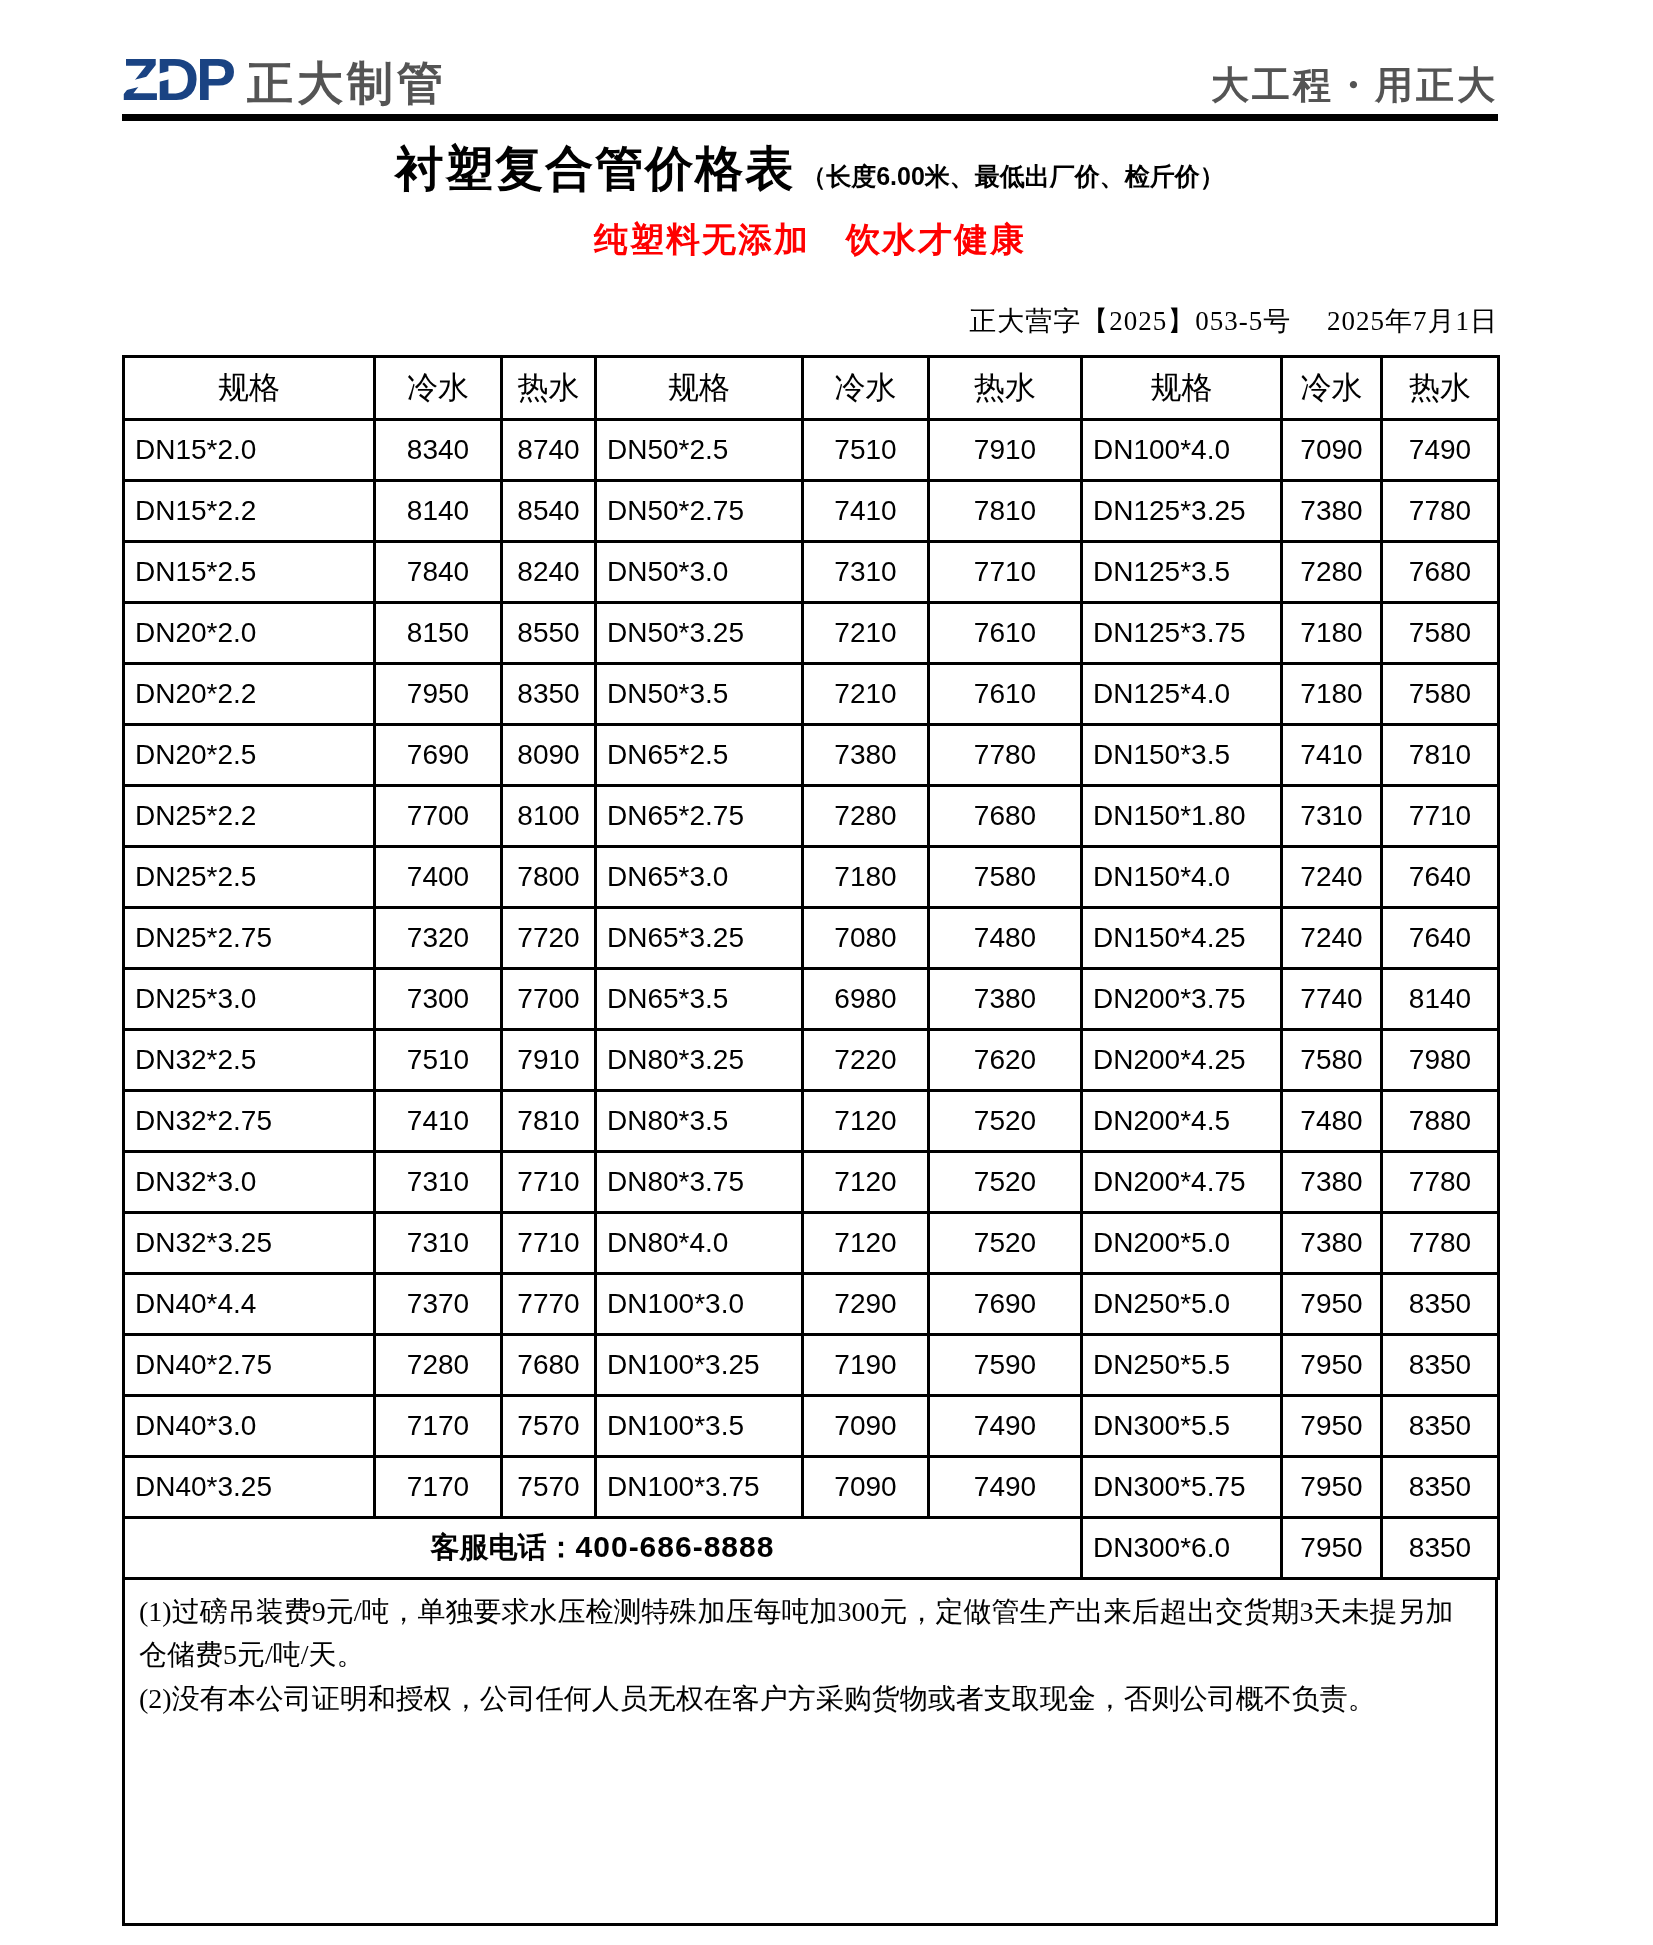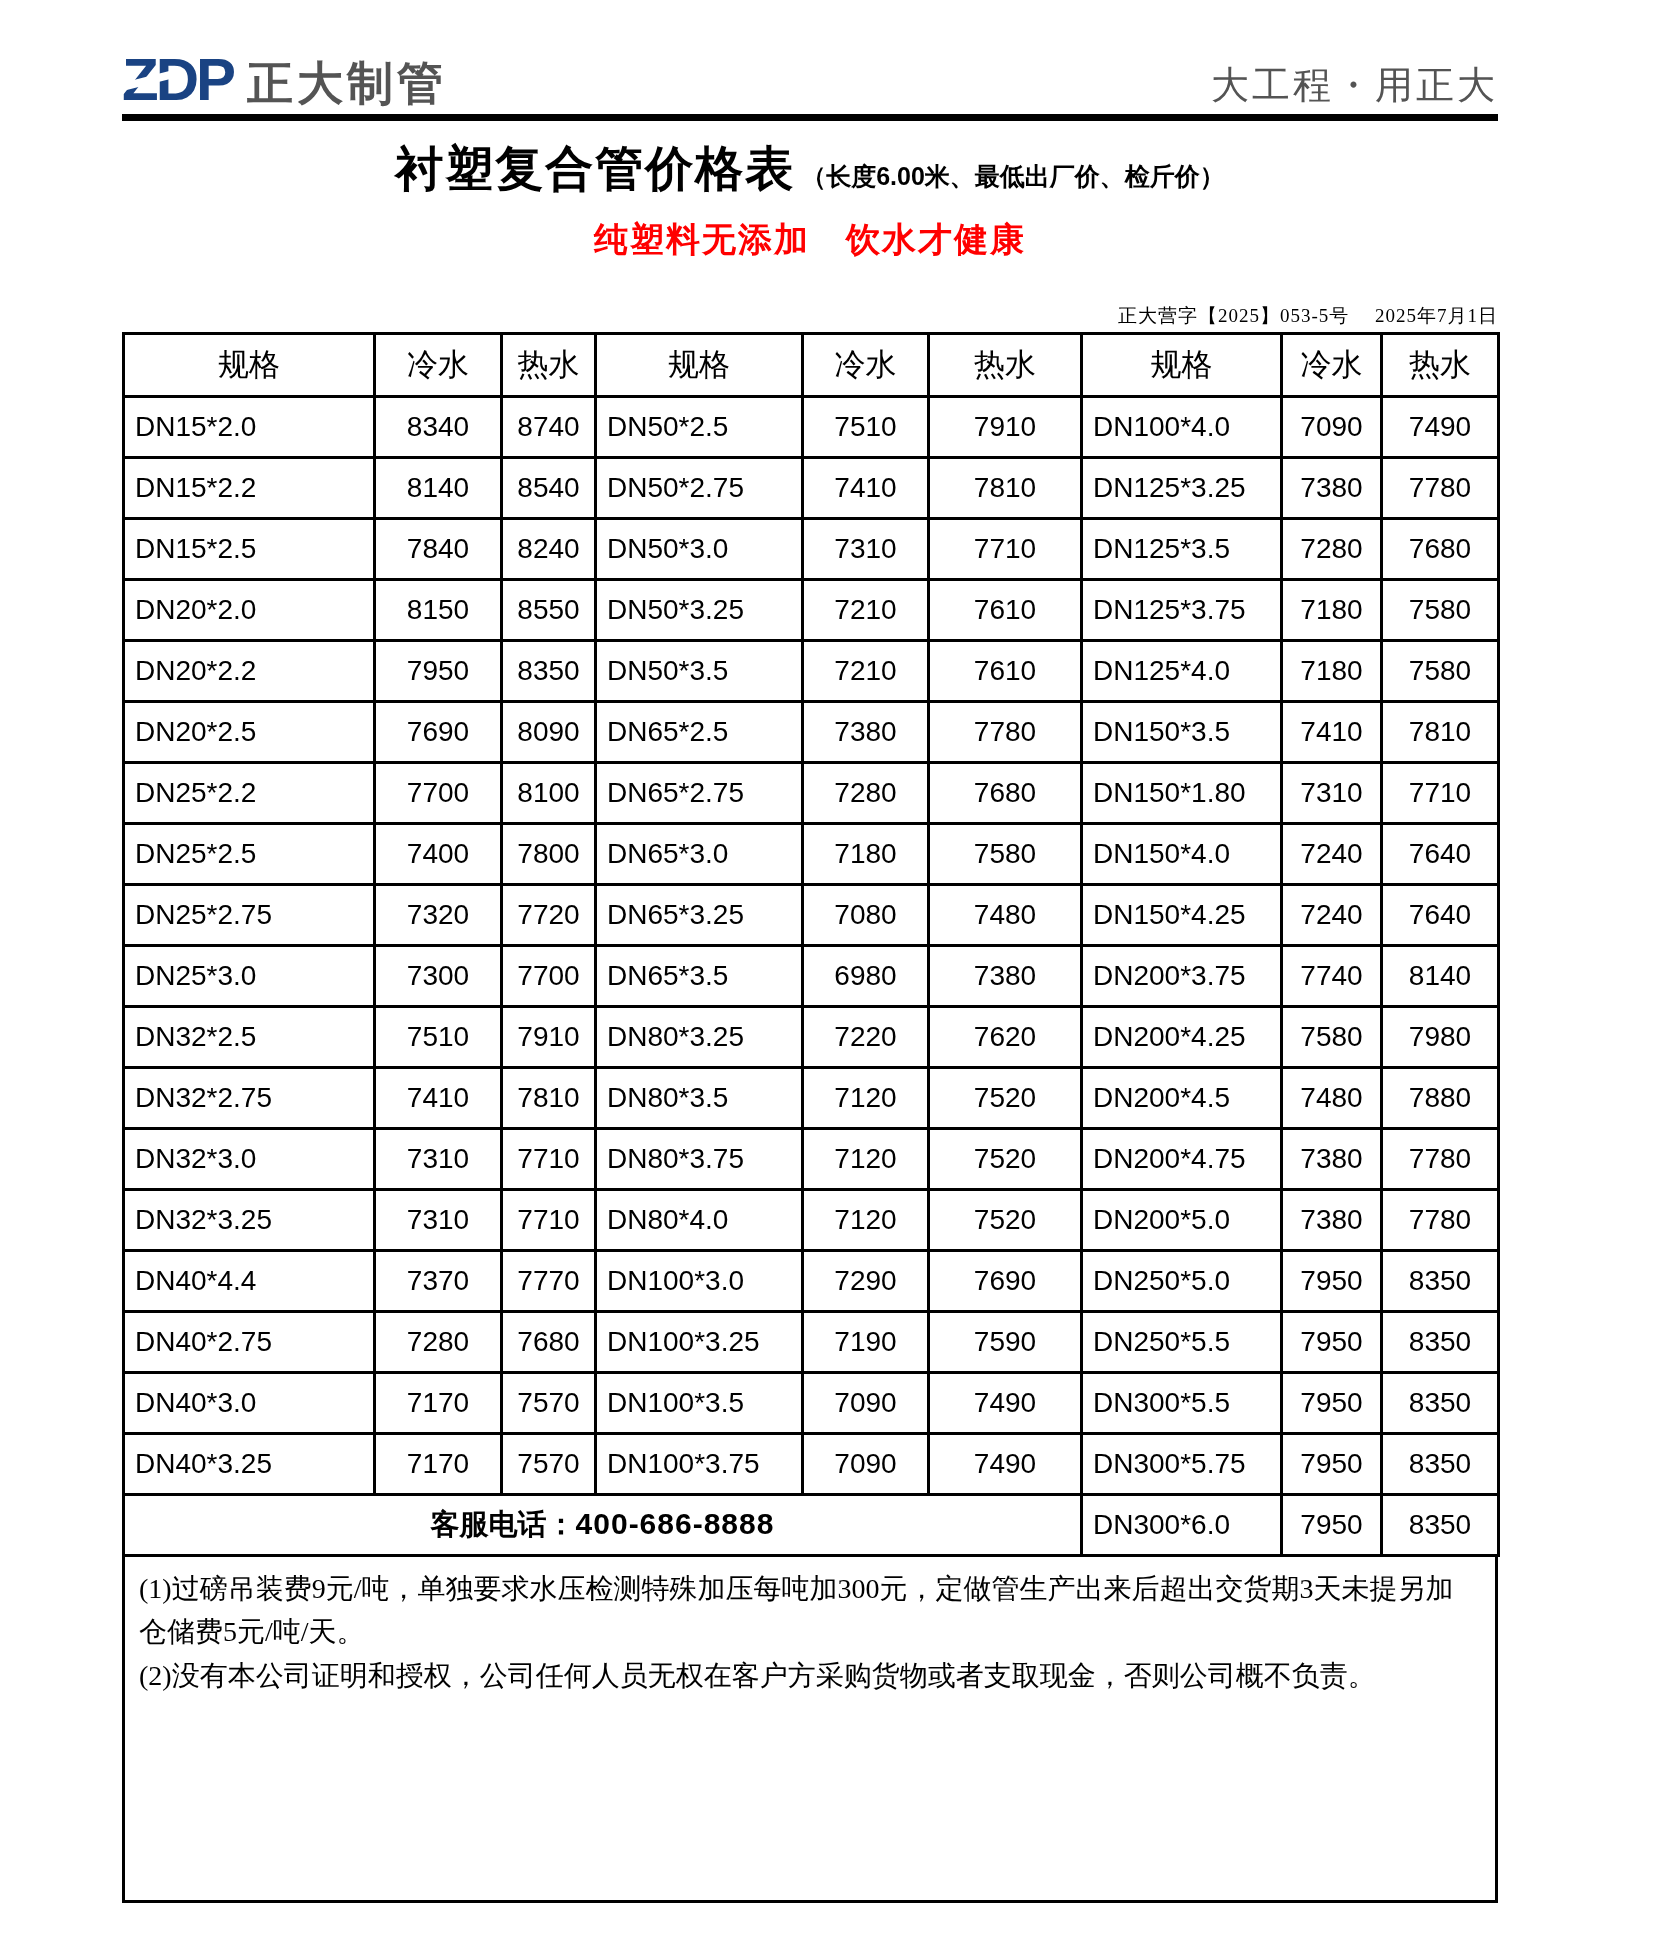--- a/index.html
+++ b/index.html
@@ -8,29 +8,29 @@
 
   
   .header{display:flex;justify-content:space-between;align-items:flex-end;
           border-bottom:7px solid #000;padding-bottom:6px;}
   .logo{display:flex;align-items:flex-end;gap:14px;justify-content:flex-end;}
   .logo-zdp{position:relative;font-size:60px;line-height:56px;font-weight:900;
             color:#1a4383;letter-spacing:-3px;font-family:"Liberation Sans",sans-serif;}
   .logo-zdp::after{content:"";position:absolute;left:2px;top:42%;width:52px;height:8px;
                    background:#fff;transform:rotate(-14deg);}
   .logo-name{font-size:46px;line-height:50px;font-weight:bold;color:#545454;letter-spacing:4px;}
-  .slogan{font-size:38px;line-height:46px;font-weight:normal;color:#545454;letter-spacing:3px;}
+  .slogan{font-size:38px;line-height:46px;font-weight:bold;color:#545454;letter-spacing:3px;}
 
   
   .title-row{text-align:center;margin-top:16px;}
   .title-main{font-size:48px;font-weight:bold;letter-spacing:2px;}
   .title-paren{font-size:25px;font-weight:bold;margin-left:6px;}
   .subtitle-red{text-align:center;margin-top:16px;font-size:34px;font-weight:bold;color:#ff0000;
                 font-family:"Liberation Serif",serif;letter-spacing:2px;}
-  .doc-line{text-align:right;margin-top:40px;margin-bottom:3px;font-size:19px;
+  .doc-line{text-align:right;margin-top:40px;margin-bottom:16px;font-size:27px;
             font-family:"Liberation Serif",serif;letter-spacing:1px;}
 
   
   table.price-table{border-collapse:collapse;width:100%;table-layout:fixed;}
   .price-table th,.price-table td{border:3px solid #000;overflow:hidden;white-space:nowrap;}
   .price-table th{height:58px;font-size:31px;font-weight:normal;
                   font-family:"Liberation Serif",serif;text-align:center;}
   .price-table td{height:56px;font-size:28px;}
   td.spec{text-align:left;padding-left:10px;}
   td.num{text-align:center;}

